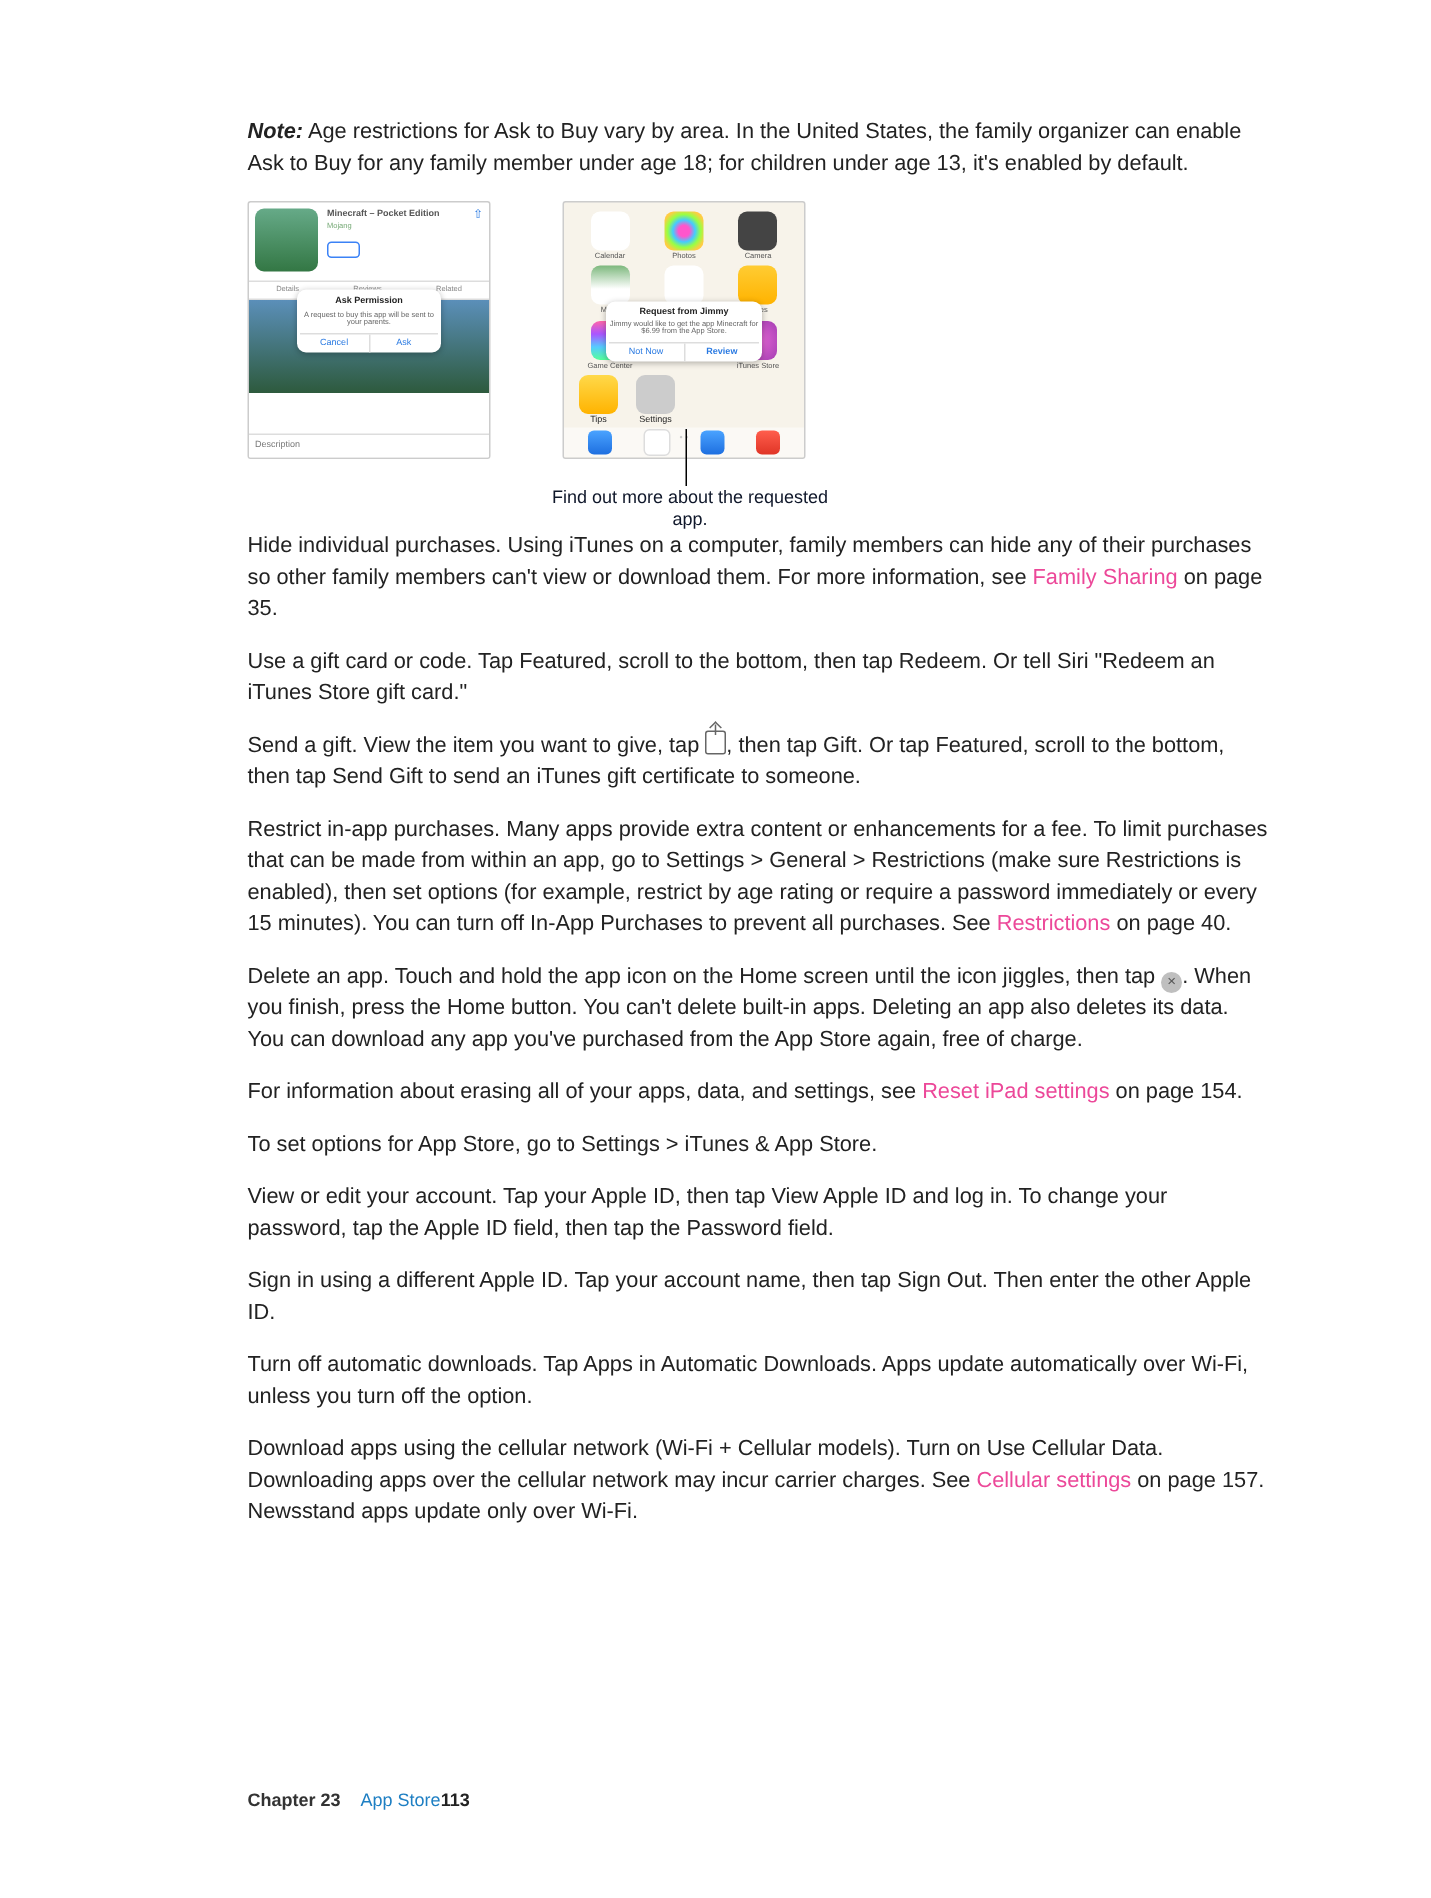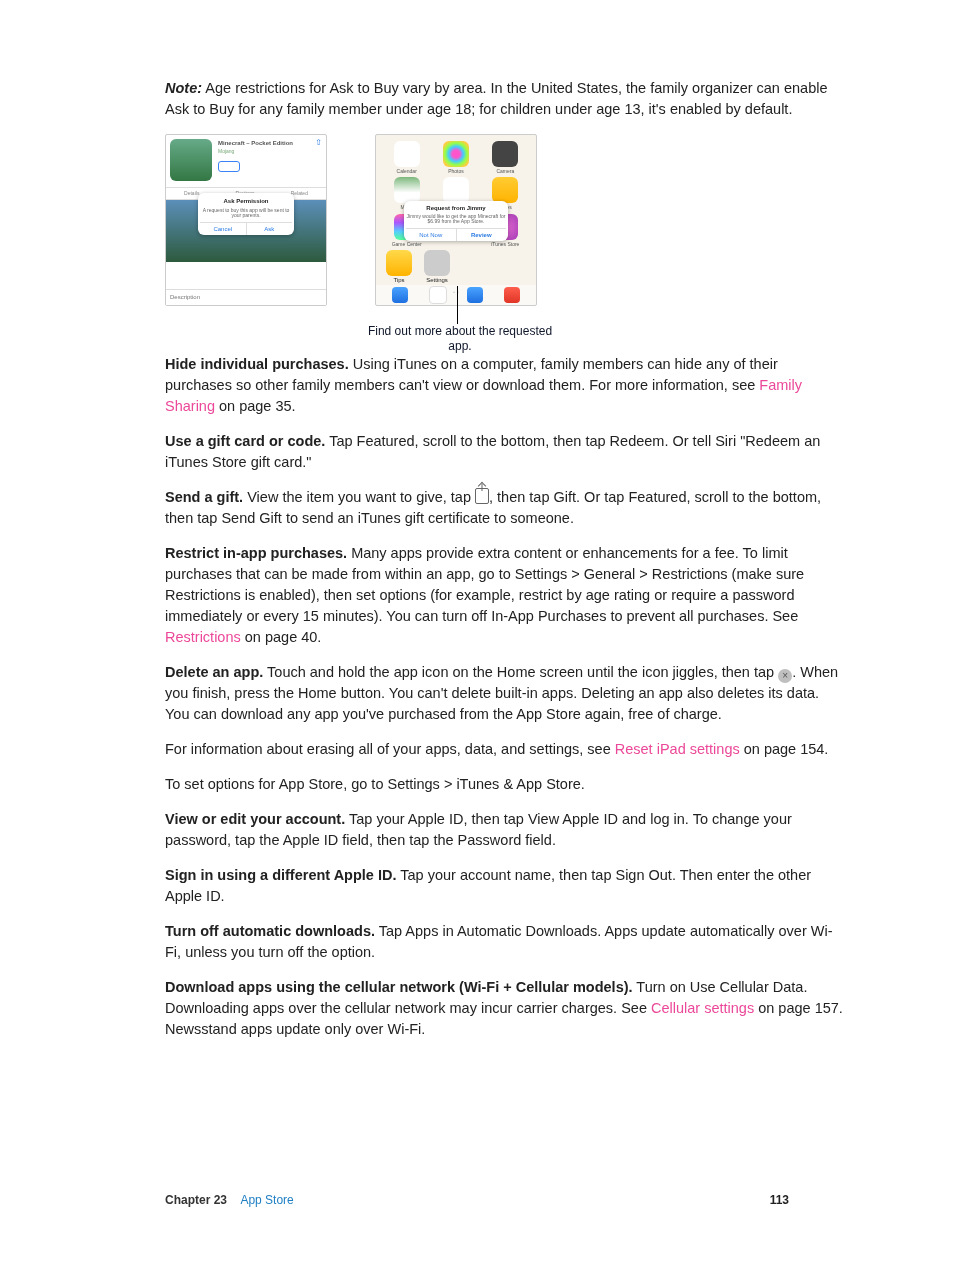--- a/index.html
+++ b/index.html
@@ -13,21 +13,21 @@
   }
   .page {
     width: 954px;
     height: 1265px;
     box-sizing: border-box;
     padding: 78px 108px 0 165px;
     position: relative;
   }
   p { margin: 0 0 14px 0; }
   .note-label { font-style: italic; font-weight: 600; }
-  .bold { font-weight: 700; }
+  .bold { font-weight: 400; }
   a.link { color: #ec4899; text-decoration: none; }
   h2.section {
     color: #1e7fc3;
     font-weight: 400;
     font-size: 24px;
     margin: 28px 0 4px 0;
   }
   .figures {
     display: flex;
     gap: 48px;
@@ -110,21 +110,21 @@
     width:5px; height:5px; border-top:1px solid #666; border-left:1px solid #666;
     transform: translateX(-50%) rotate(45deg);
   }
   .inline-del {
     display:inline-block; width:14px; height:14px; border-radius:50%;
     background:#bfbfbf; color:#555; font-size:10px; line-height:14px; text-align:center;
     vertical-align:-2px;
   }
   .footer {
     position:absolute; bottom:56px; left:165px; right:165px;
-    display:flex; justify-content:space-between; font-size:12px;
+    display:flex; font-size:12px;
   }
   .footer .l { color:#333; }
   .footer .l .ch { font-weight:700; }
   .footer .l .nm { color:#1e7fc3; margin-left:10px; }
   .footer .r { font-weight:700; }
 </style>
 </head>
 <body>
 
 <div class="page">

